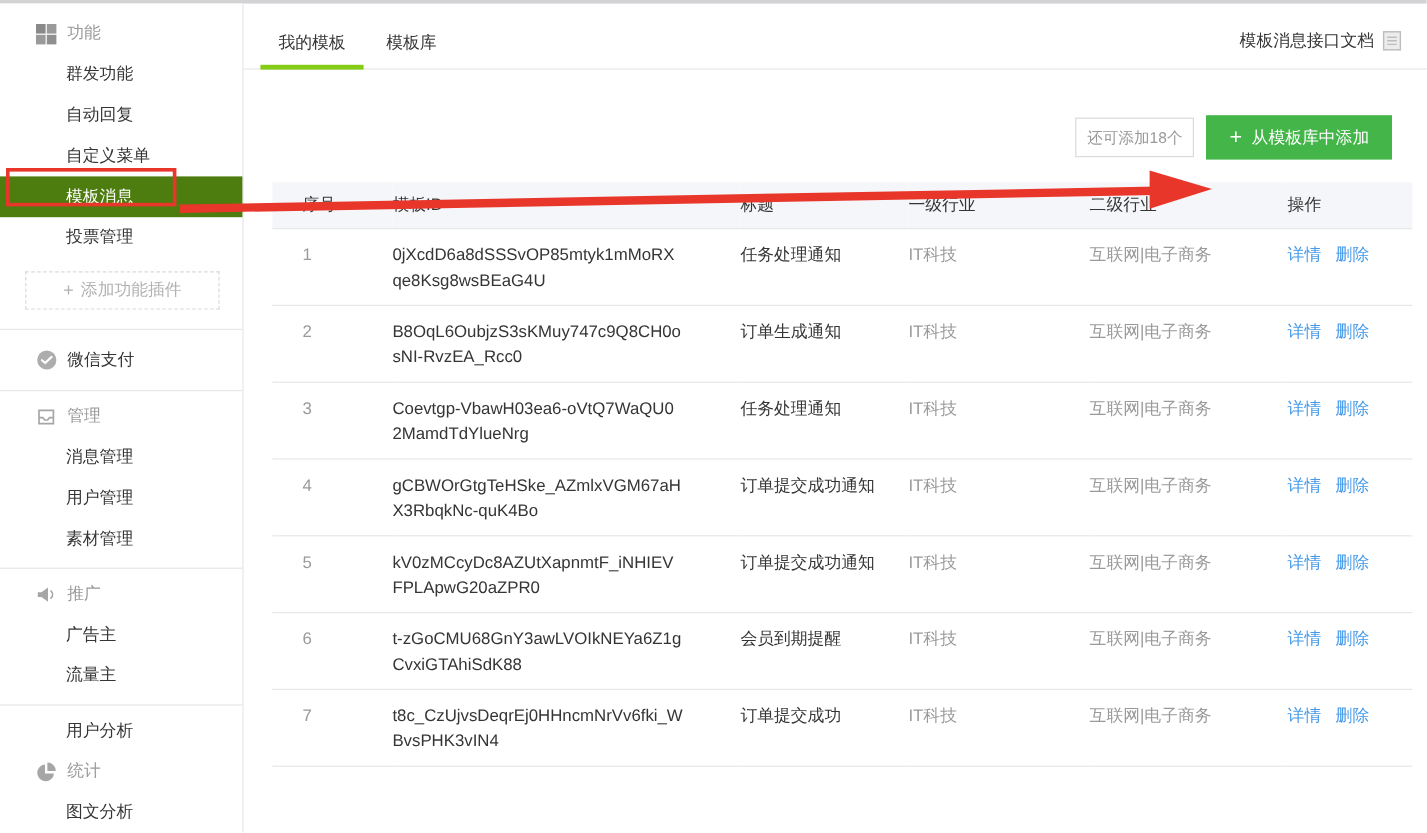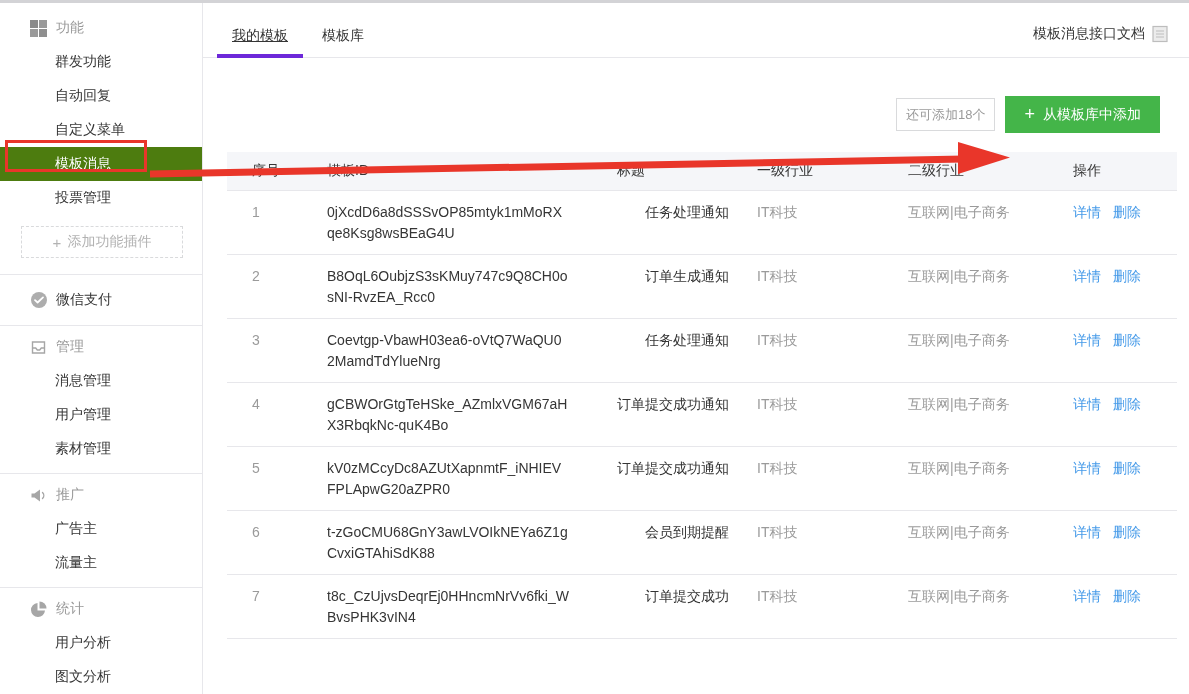--- a/index.html
+++ b/index.html
@@ -30,41 +30,41 @@
 
   
   .anno-box { position:absolute; left:5px; top:137px; width:142px; height:32px;
     border:3px solid #e9362a; z-index:40; pointer-events:none; }
 
   
   .main { flex:1; position:relative; }
   .page-title { font-size:16px; font-weight:400; color:#353535; padding:27px 0 0 29px; }
   .tabs-row { margin-top:22px; border-bottom:1px solid #e7e7eb; padding-left:14px; position:relative; height:33px; }
   .tab { display:inline-block; padding:0 15px; height:33px; line-height:20px; cursor:pointer; color:#353535; }
-  .tab.active { border-bottom:4px solid #6d28d9;text-decoration:underline; }
+  .tab.active { border-bottom:4px solid #84cc16; }
   .doc-link { position:absolute; right:21px; top:0; display:flex; align-items:center; cursor:pointer; color:#353535; }
   .doc-link .d-icon { margin-left:7px; width:16px; height:18px; }
 
   .toolbar { display:flex; justify-content:flex-end; align-items:center; margin:38px 29px 0 0; height:37px; }
   .quota-tip { height:33px; line-height:31px; border:1px solid #d9dadc; background:#fff;
     color:#9a9a9a; font-size:13px; padding:0 9px; margin-right:10px; }
   .add-btn { height:37px; background:#44b549; color:#fff; border:none; padding:0 19px;
     display:flex; align-items:center; cursor:pointer; font-size:14px;
     font-family:"Liberation Sans", sans-serif; }
   .add-btn .plus { font-size:18px; margin-right:8px; font-weight:400; }
 
   table.tpl { border-collapse:collapse; table-layout:fixed; width:950px; margin:19px 0 0 24px; }
   table.tpl th { background:#f5f6f9; height:38px; font-weight:400; text-align:left;
     color:#353535; border-bottom:1px solid #e7e7eb; }
   table.tpl td { vertical-align:top; padding:11px 0 10px 0; line-height:21px;
     border-bottom:1px solid #e7e7eb; }
   .c-no { padding-left:25px !important; }
   td.c-no { color:#9a9a9a; }
   .c-id { padding-right:48px !important; word-break:break-all;margin-left:12px; }
-  .c-title { padding-right:28px !important;text-align:right; }
+  .c-title { padding-right:28px !important; }
   td.c-ind1, td.c-ind2 { color:#9a9a9a; }
   .c-act { text-align:left; padding-right:35px !important; }
   .c-act a { color:#459ae9; text-decoration:none; cursor:pointer; }
   .c-act a + a { margin-left:12px; }
 
   
   .anno-arrow { position:absolute; left:0; top:0; width:1189px; height:691px;
     z-index:50; pointer-events:none; }
   .s-icon svg, .d-icon svg { display:block; }
 </style>
@@ -132,30 +132,30 @@
             </svg>
         </span>
         <span>推广</span>
       </div>
       <div class="side-row side-item">广告主</div>
       <div class="side-row side-item">流量主</div>
     </div>
     <div class="side-divider"></div>
 
     <div class="grp-pad">
+      <div class="side-row side-item">用户分析</div>
       <div class="side-row side-head">
         <span class="s-icon">
           <svg width="17" height="17" viewBox="0 0 17 17">
               <path d="M7.5 2a7 7 0 1 0 7.5 7.5H7.5z" fill="#a6a6a6"></path>
               <path d="M9.5 0.5a7 7 0 0 1 7 7h-7z" fill="#a6a6a6"></path>
             </svg>
         </span>
         <span>统计</span>
       </div>
-      <div class="side-row side-item">用户分析</div>
       <div class="side-row side-item">图文分析</div>
     </div>
 
     <div class="anno-box"></div>
   </div>
 
   <div class="main">
 
     <div class="tabs-row">
       <span class="tab active">我的模板</span>

